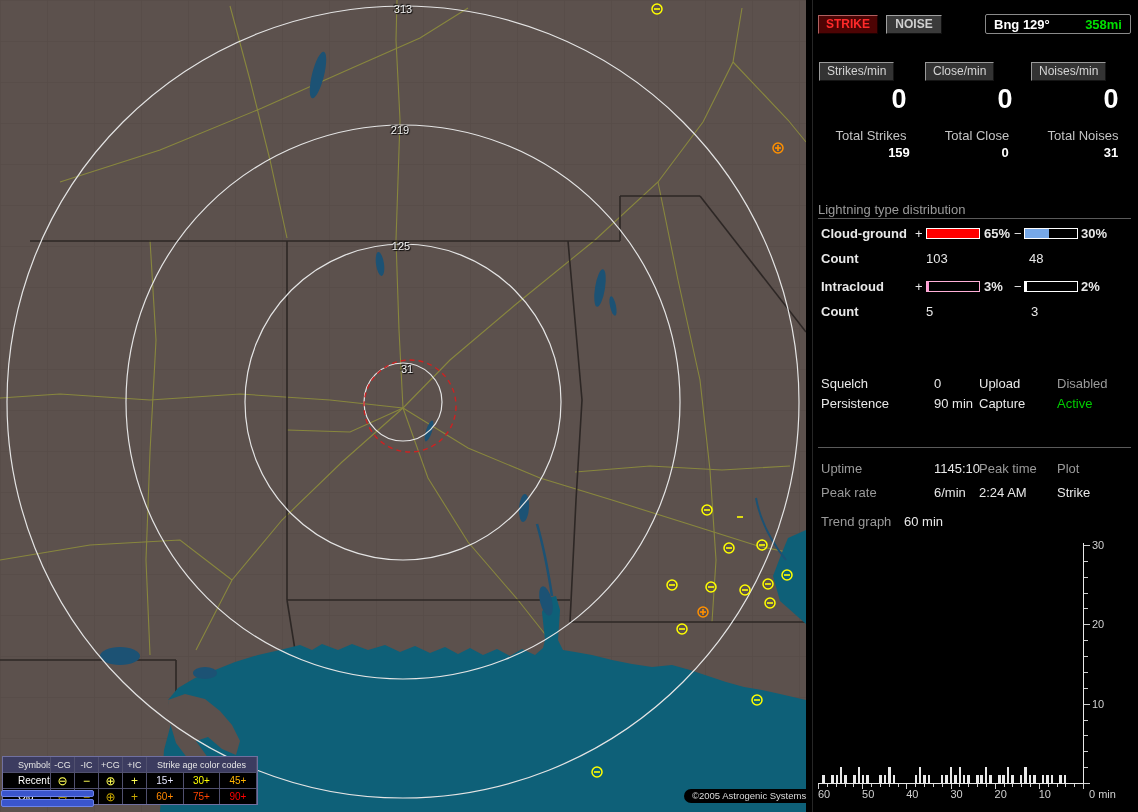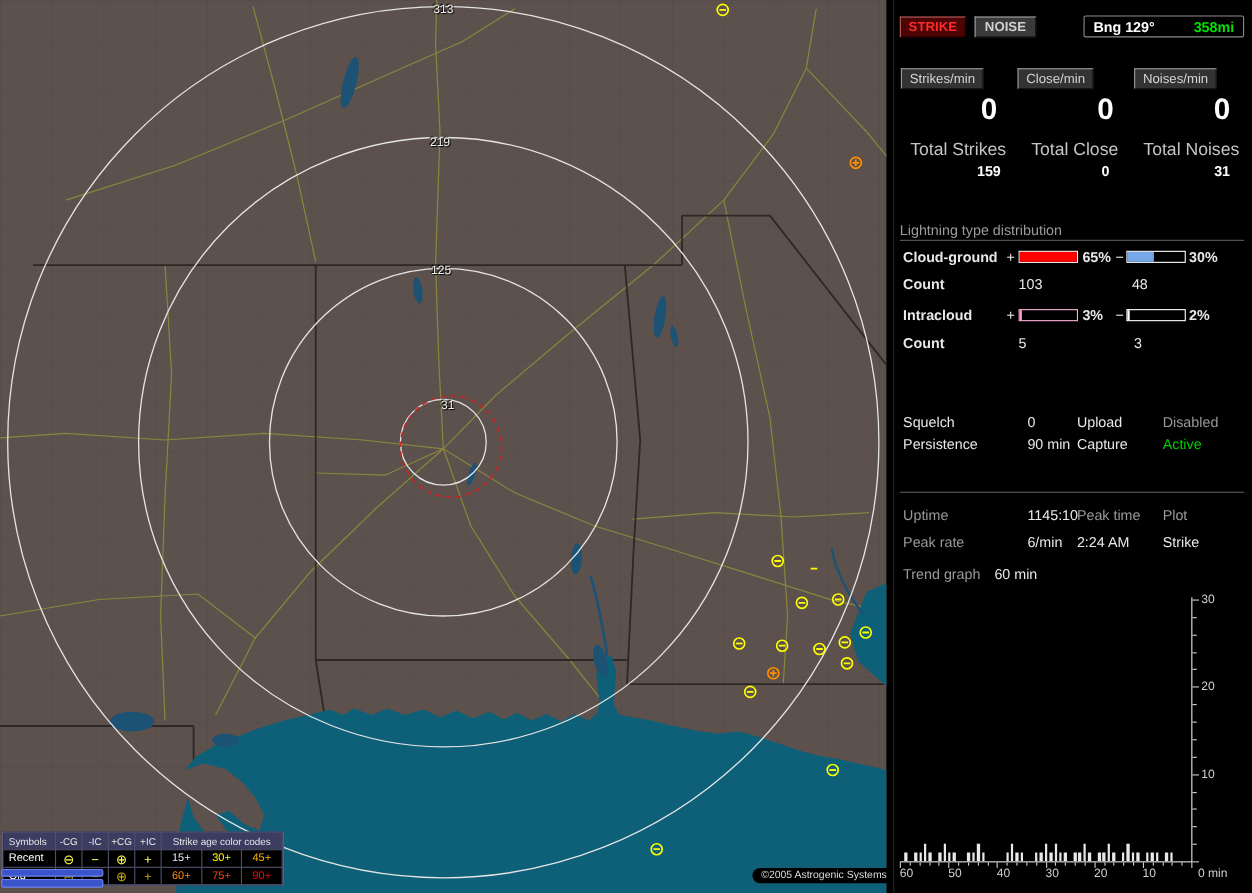--- a/index.html
+++ b/index.html
@@ -22,21 +22,21 @@
            border:1px solid #6d83e8;box-sizing:border-box;}
 
   
   #legend{position:absolute;left:2px;top:756px;width:256px;background:#000;
           border:1px solid #7070a0;font-size:10px;color:#fff;box-sizing:border-box;}
   .legend-header{display:flex;background:#3c3c60;}
   .legend-row{display:flex;}
   .lcell{border-right:1px solid #50506e;display:flex;align-items:center;justify-content:center;
          height:15px;box-sizing:border-box;overflow:hidden;white-space:nowrap;}
   .legend-row .lcell{border-top:1px solid #50506e;height:16px;}
-  .lcell.left{justify-content:flex-start;padding-left:5px;}
+  .lcell.left{justify-content:flex-start;padding-left:15px;}
   .lcell.lhead{font-size:9px;color:#e6e6e6;}
   .lcell.sym{font-size:12px;line-height:1;}
 
   
   #panel{position:absolute;left:812px;top:0;width:326px;height:812px;background:#000;
          border-left:1px solid #262626;}
   .btn{position:absolute;height:19px;line-height:17px;text-align:center;font-size:12px;
        font-weight:bold;border:1px solid;box-sizing:border-box;cursor:default;}
   #strike-btn{background:#4d0404;color:#ff2a2a;border-color:#b06060 #1a0000 #1a0000 #b06060;}
   #noise-btn{background:#3a3a3a;color:#d0d0d0;border-color:#a0a0a0 #101010 #101010 #a0a0a0;}
@@ -44,21 +44,21 @@
            display:flex;justify-content:space-between;align-items:center;padding:0 8px;
            font-size:13px;font-weight:bold;color:#fff;box-sizing:border-box;}
   #bng-dist{color:#00e000;}
 
   #rate-row{display:flex;}
   .rate-col{width:106px;}
   .rate-box{background:#333;border:1px solid;border-color:#9a9a9a #151515 #151515 #9a9a9a;
             color:#d4d4d4;font-size:12px;padding:1px 7px 2px;width:max-content;margin-left:1px;}
   .big-num{font-size:27px;font-weight:bold;color:#fff;text-align:center;
            transform:translateX(28px);margin-top:3px;}
-  .tot-lbl{margin-top:13px;font-size:16px;color:#c4c4c4;text-align:center;white-space:nowrap;}
+  .tot-lbl{margin-top:13px;font-size:13px;color:#c4c4c4;text-align:center;white-space:nowrap;}
   .tot-val{margin-top:2px;font-size:13px;font-weight:bold;color:#fff;text-align:center;
            transform:translateX(28px);}
 
   .dist-bar{position:absolute;width:54px;height:11px;border:1px solid #fff;background:#000;
             box-sizing:border-box;}
   .dist-fill{height:100%;}
   .srow{left:0;width:326px;height:16px;position:absolute;}
 
   #datetime-box{position:absolute;left:5px;top:335px;width:311px;height:24px;
                 border:1px solid #8a8a8a;box-sizing:border-box;display:flex;align-items:center;}

